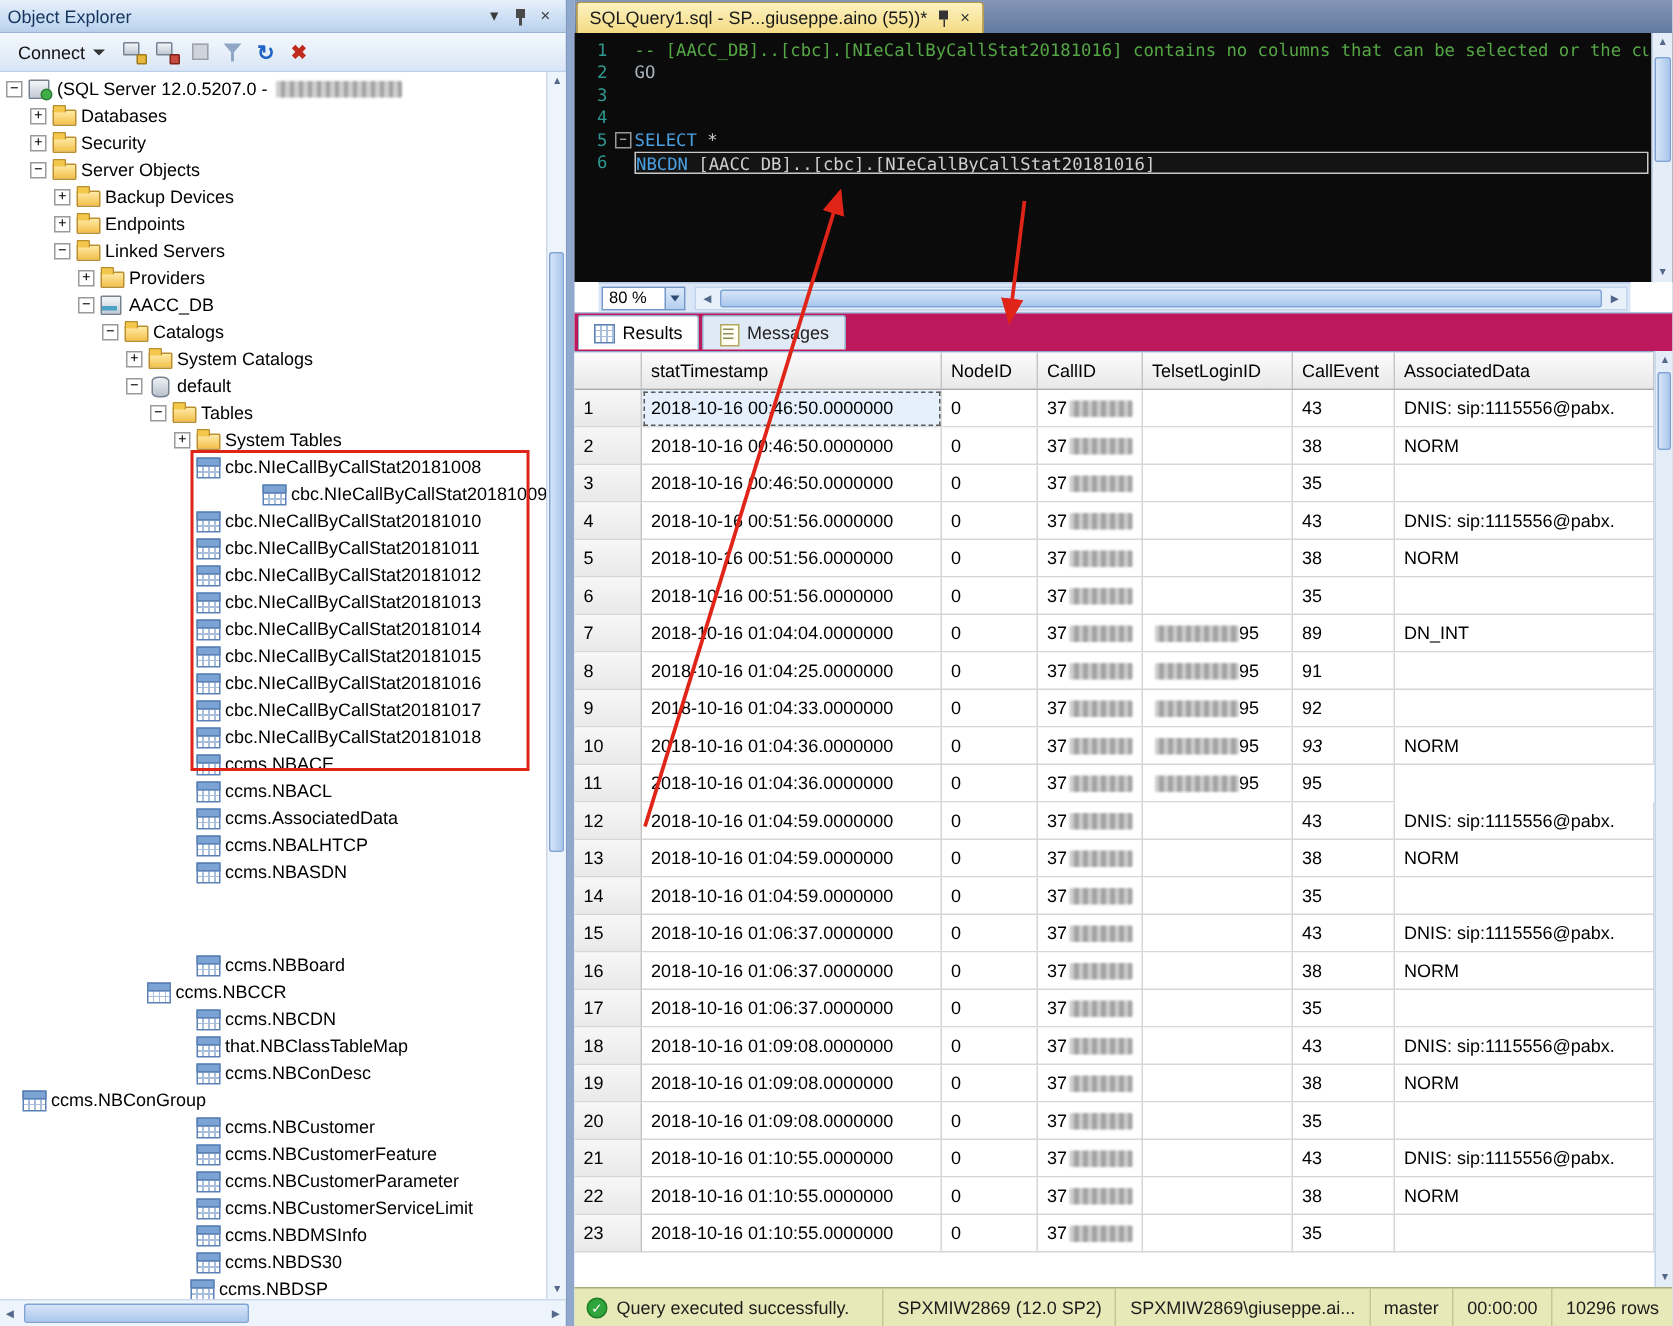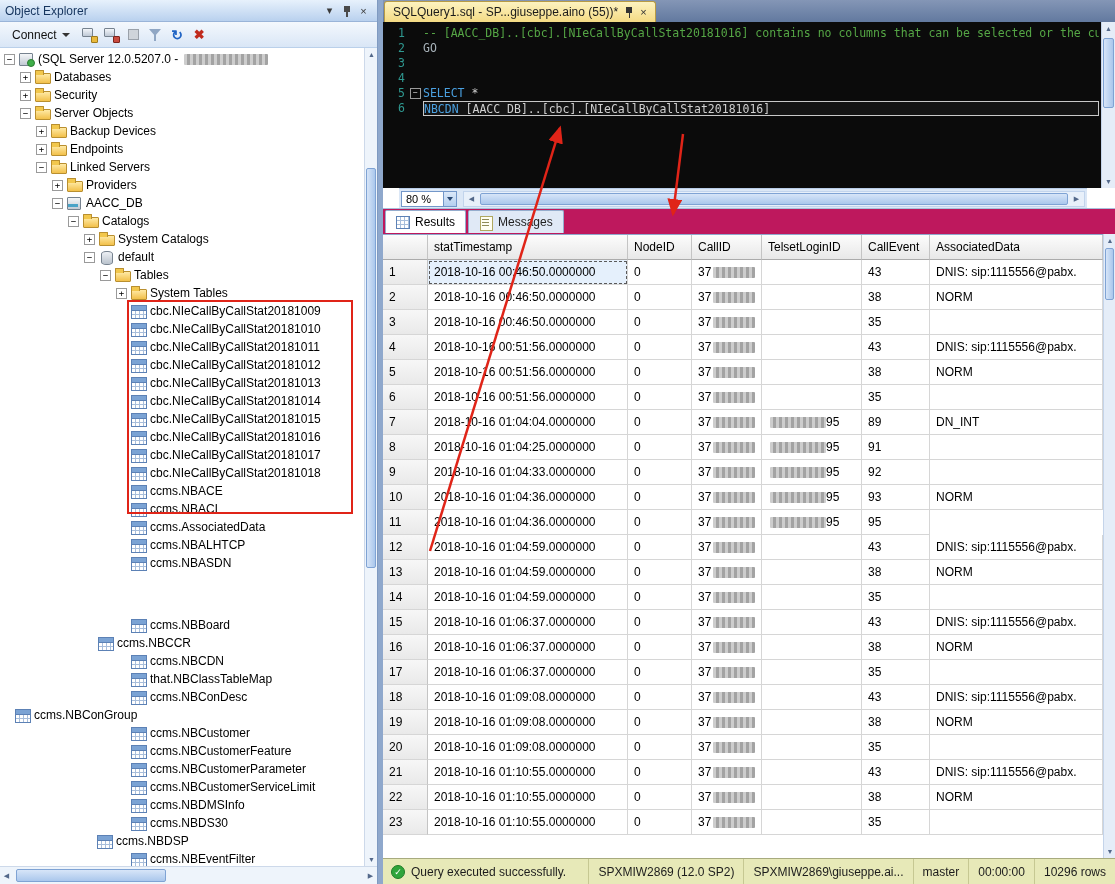--- a/index.html
+++ b/index.html
@@ -215,20 +215,25 @@
         <span class="tlabel">Tables</span>
       </div>
       <div class="tree-row" style="padding-left: 116px;">
         <span class="exp">+</span>
         <span class="ticon folder"></span>
         <span class="tlabel">System Tables</span>
       </div>
       <div class="tree-row" style="padding-left: 116px;">
         <span class="exp-spacer"></span>
         <span class="ticon table"></span>
+        <span class="tlabel">cbc.NIeCallByCallStat20181008</span>
+      </div>
+      <div class="tree-row" style="padding-left: 116px; margin-left: 44px;">
+        <span class="exp-spacer"></span>
+        <span class="ticon table"></span>
         <span class="tlabel">cbc.NIeCallByCallStat20181009</span>
       </div>
       <div class="tree-row" style="padding-left: 116px;">
         <span class="exp-spacer"></span>
         <span class="ticon table"></span>
         <span class="tlabel">cbc.NIeCallByCallStat20181010</span>
       </div>
       <div class="tree-row" style="padding-left: 116px;">
         <span class="exp-spacer"></span>
         <span class="ticon table"></span>
@@ -347,21 +352,21 @@
       <div class="tree-row" style="padding-left: 116px;">
         <span class="exp-spacer"></span>
         <span class="ticon table"></span>
         <span class="tlabel">ccms.NBDMSInfo</span>
       </div>
       <div class="tree-row" style="padding-left: 116px;">
         <span class="exp-spacer"></span>
         <span class="ticon table"></span>
         <span class="tlabel">ccms.NBDS30</span>
       </div>
-      <div class="tree-row" style="padding-left: 82px;">
+      <div class="tree-row" style="padding-left: 112px;">
         <span class="exp-spacer"></span>
         <span class="ticon table"></span>
         <span class="tlabel">ccms.NBDSP</span>
       </div>
       <div class="tree-row" style="padding-left: 116px;">
         <span class="exp-spacer"></span>
         <span class="ticon table"></span>
         <span class="tlabel">ccms.NBEventFilter</span>
       </div>
     </div>
@@ -559,21 +564,21 @@
         <div class="g-cell" style="width: 200px; flex-shrink: 0;">2018-10-16 01:04:36.0000000</div>
         <div class="g-cell" style="width: 64px; flex-shrink: 0;">0</div>
         <div class="g-cell" style="width: 70px; flex-shrink: 0;">
           <span>37</span>
           <span class="censor" style="width: 44px;"></span>
         </div>
         <div class="g-cell" style="width: 100px; flex-shrink: 0;">
           <span class="censor" style="width: 56px;"></span>
           <span>95</span>
         </div>
-        <div class="g-cell" style="width: 68px; flex-shrink: 0;">93</div>
+        <div class="g-cell" style="width: 68px; flex-shrink: 0; font-style: italic;">93</div>
         <div class="g-cell" style="flex: 1 1 0%;">NORM</div>
       </div>
       <div class="g-row">
         <div class="g-cell g-rownum">11</div>
         <div class="g-cell" style="width: 200px; flex-shrink: 0;">2018-10-16 01:04:36.0000000</div>
         <div class="g-cell" style="width: 64px; flex-shrink: 0;">0</div>
         <div class="g-cell" style="width: 70px; flex-shrink: 0;">
           <span>37</span>
           <span class="censor" style="width: 44px;"></span>
         </div>

